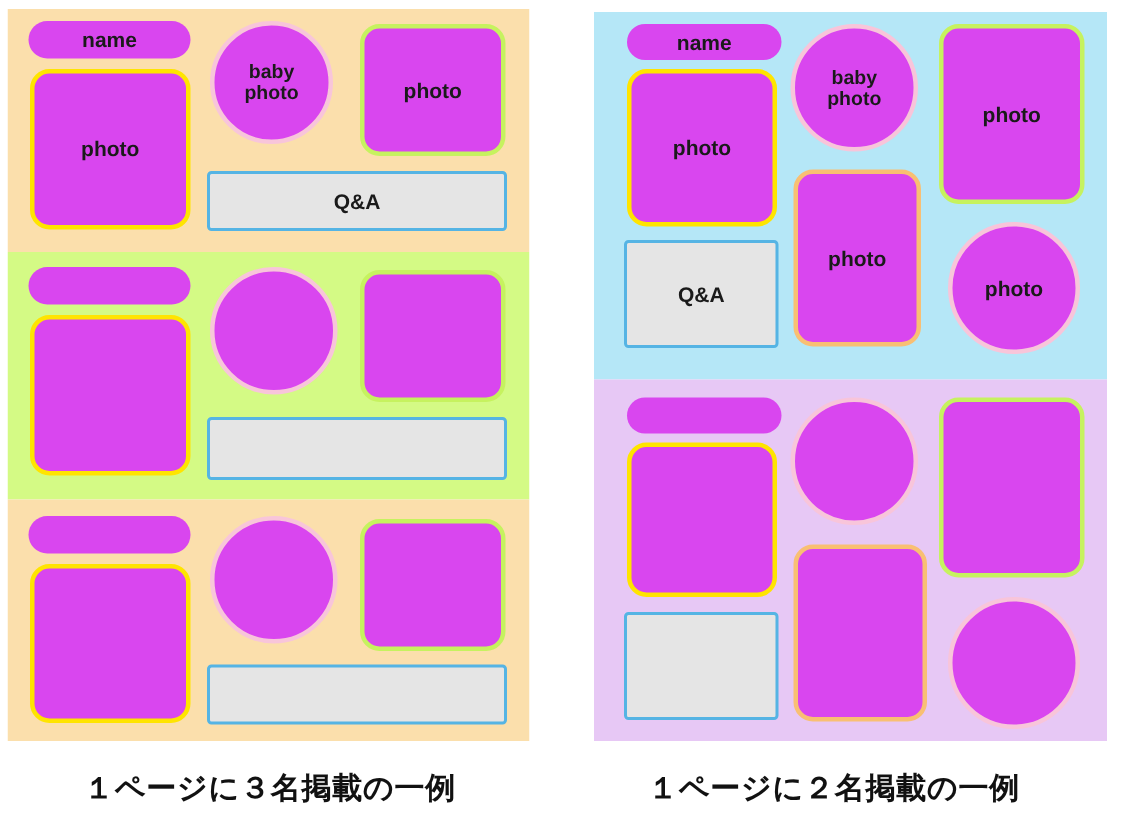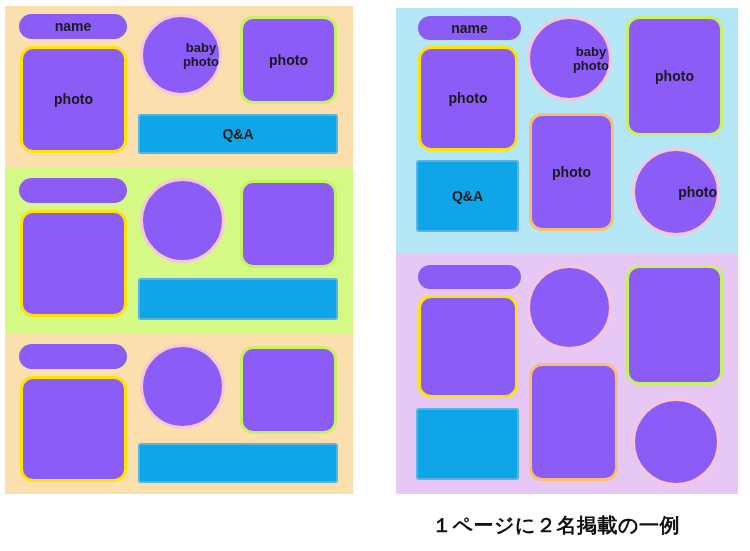--- a/index.html
+++ b/index.html
@@ -3,36 +3,36 @@
 <meta charset="utf-8">
 <style>
   html,body{margin:0;padding:0;background:#ffffff;}
   body{width:750px;height:551px;font-family:"Liberation Sans","DejaVu Sans",sans-serif;overflow:hidden;}
   .stage{position:relative;width:750px;height:551px;}
 
   .panel{position:absolute;overflow:hidden;}
   .band{position:absolute;left:0;width:100%;}
 
   
-  .slot{position:absolute;background:#8b5cf6;box-sizing:border-box;
+  .slot{position:absolute;background:#d946ef;box-sizing:border-box;
         display:flex;align-items:center;justify-content:center;text-align:center;
         font-weight:700;color:#1a1a1a;line-height:1.05;}
   .rect{border-radius:13px;}
   .pill{border-radius:999px;border:none;}
-  .circ{border-radius:50%;justify-content:flex-end;}
+  .circ{border-radius:50%;}
   .sq{border-radius:3px;}
 
   .b-yellow{border:3px solid #ffe400;}
   .b-pink{border:3px solid #f8c5da;}
   .b-green{border:3px solid #c6f25f;}
   .b-orange{border:3px solid #f9bf73;}
   .b-blue{border:2px solid #55b4e4;}
   .b-none{border:none;}
 
-  .fill-blue{background:#0ea5e9;}
+  .fill-blue{background:#e5e5e5;}
 
   .t14{font-size:14px;}
   .t13{font-size:13px;}
 
   .caption{position:absolute;font-size:20px;font-weight:700;color:#111111;
            letter-spacing:.5px;text-align:center;white-space:nowrap;}
 </style>
 </head>
 <body>
 
@@ -92,16 +92,17 @@
       <div class="slot pill b-none t14" style="left:22px;top:12px;width:103px;height:24px;"></div>
       <div class="slot rect b-yellow t14" style="left:22px;top:42px;width:100px;height:103px;"></div>
       <div class="slot sq b-blue fill-blue t14" style="left:20px;top:155px;width:103px;height:72px;"></div>
       <div class="slot circ b-pink t13" style="left:131px;top:12px;width:85px;height:85px;"></div>
       <div class="slot rect b-orange t14" style="left:133px;top:110px;width:89px;height:118px;"></div>
       <div class="slot rect b-green t14" style="left:230px;top:12px;width:97px;height:120px;"></div>
       <div class="slot circ b-pink t14" style="left:236px;top:145px;width:88px;height:88px;"></div>
     </div>
   </div>
 
+  <div class="caption" style="left:0;top:512px;width:360px;">１ページに３名掲載の一例</div>
 
   <div class="caption" style="left:380px;top:512px;width:352px;">１ページに２名掲載の一例</div>
 
 </div>
 
 </body></html>

